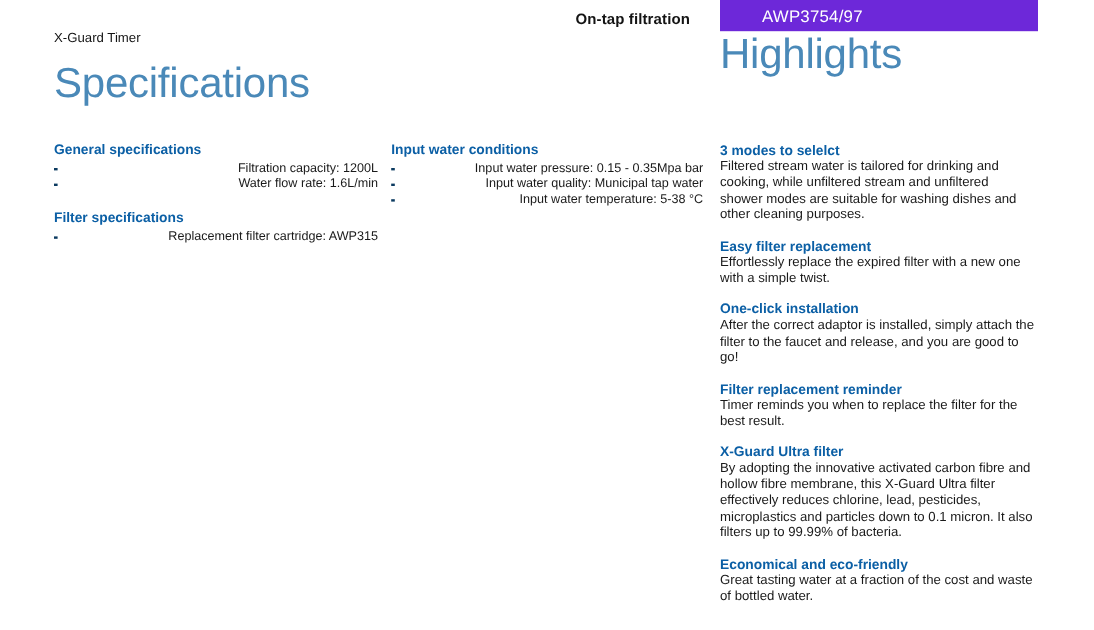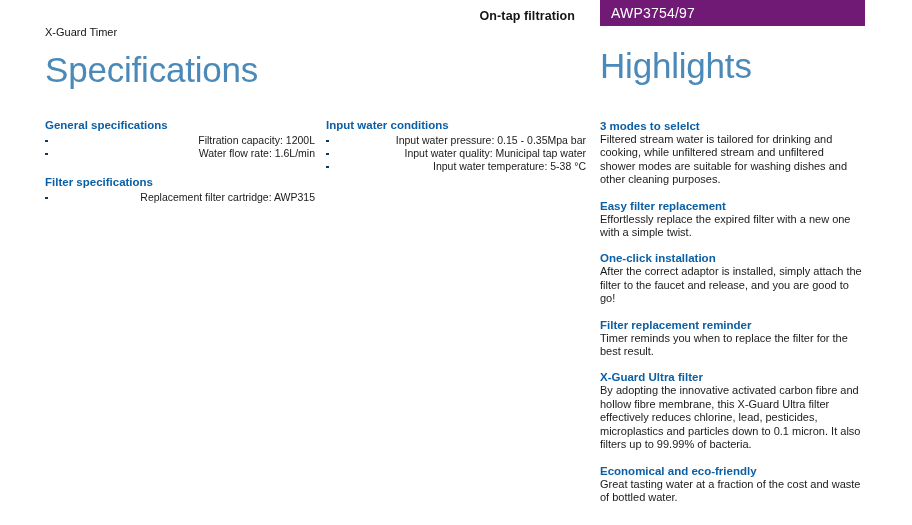--- a/index.html
+++ b/index.html
@@ -102,39 +102,39 @@
   
   .right-col {
     position: absolute;
     left: 600px;
     top: 0;
     width: 266px;
   }
   .model-banner {
     width: 265px;
     height: 26px;
-    background: #701a75;
+    background: #6d28d9;
     box-sizing: border-box;
     display: flex;
     align-items: center;
+    padding-left: 24px;
   }
   .model-banner-text {
     color: #ffffff;
     font-size: 14px;
     font-weight: normal;
     letter-spacing: 0.2px;
     padding-left: 11px;
   }
   .highlights-heading {
     font-size: 35px;
     font-weight: normal;
     color: #4a89b8;
     line-height: 40px;
     letter-spacing: -0.2px;
-    margin-top: 20px;
   }
 
   .highlights-list {
     position: absolute;
     left: 600px;
     top: 119px;
     width: 262px;
   }
   .highlight-block { margin-bottom: 12px; }
   .highlight-block:last-child { margin-bottom: 0; }

